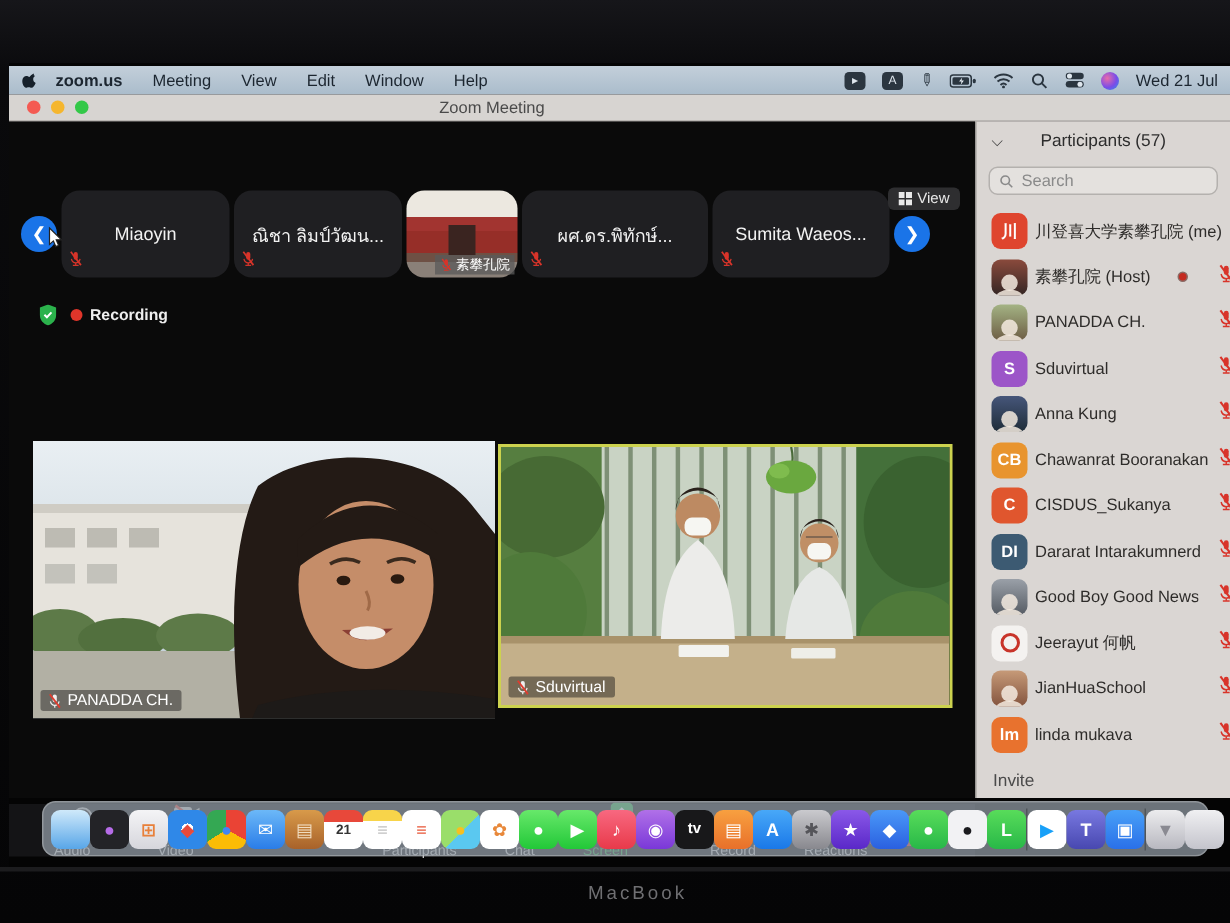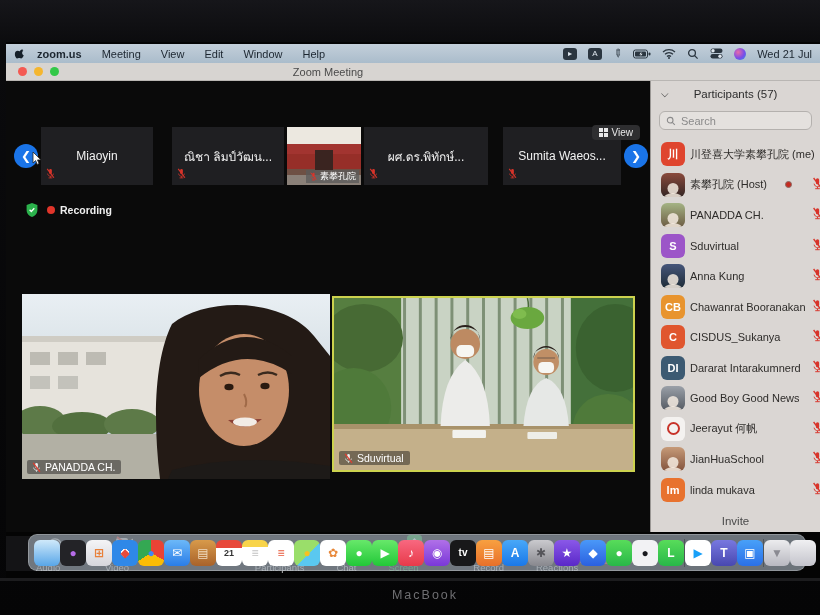--- a/index.html
+++ b/index.html
@@ -26,21 +26,21 @@
   .light { width:9px; height:9px; border-radius:50%; }
   #win-title { position:absolute; left:0; right:170px; text-align:center; font-size:11px; color:#4a4a4a; }
 
   
   #main { position:absolute; left:0; top:39px; width:644px; height:451px; background:#0a0a0a; }
 
   
   #strip { position:absolute; left:8px; top:46px; height:58px; display:flex; align-items:stretch; gap:3px; }
   .arrow-btn { align-self:center; width:24px; height:24px; border-radius:50%; background:#1a74e8;
     color:#fff; display:flex; align-items:center; justify-content:center; font-size:12px; flex:0 0 auto; }
-  .tile { position:relative; background:#1f1f22; border-radius:0; display:flex; align-items:center; justify-content:center; }
+  .tile { position:relative; background:#1f1f22; border-radius:12px; display:flex; align-items:center; justify-content:center; }
   .tile-name { color:#f2f2f2; font-size:12px; white-space:nowrap; overflow:hidden; max-width:95%; }
   .tile-mic { position:absolute; left:4px; bottom:2px; }
   .tile.photo { background:linear-gradient(180deg,#ece8e0 0 30%,#a23430 30% 46%,#962e28 46% 72%,#6e5044 72% 82%,#8a8078 82%); }
   .tile.photo .door { position:absolute; left:38%; top:40%; width:24%; height:34%; background:#3a2420; }
   .photo-label { position:absolute; right:2px; bottom:2px; background:rgba(90,90,90,.75); color:#fff;
     font-size:9px; padding:0 3px; display:flex; align-items:center; gap:2px; white-space:nowrap; }
   #view-btn { position:absolute; right:10px; top:44px; background:#2e2e30; border-radius:4px; color:#e8e8e8;
     font-size:10px; padding:2px 7px; display:flex; align-items:center; gap:4px; }
   #cursor { position:absolute; left:26px; top:70px; }
 
@@ -88,21 +88,21 @@
   .avatar { width:24px; height:24px; border-radius:6px; flex:0 0 auto; display:flex; align-items:center;
     justify-content:center; color:#fff; font-size:11px; font-weight:bold; position:relative; overflow:hidden; }
   .avatar .head { position:absolute; left:50%; top:42%; width:11px; height:11px; border-radius:50%;
     background:rgba(245,235,225,.85); transform:translateX(-50%); }
   .avatar .head::after { content:""; position:absolute; left:-4px; top:10px; width:19px; height:12px;
     border-radius:50% 50% 0 0; background:rgba(245,235,225,.85); }
   .avatar .ring { width:13px; height:13px; border:2.5px solid #c8342a; border-radius:50%; }
   .p-name { margin-left:5px; font-size:11px; color:#2e2c2a; white-space:nowrap; overflow:hidden; }
   .p-mic { position:absolute; right:-4px; top:50%; transform:translateY(-50%); }
   .p-dot { position:absolute; right:28px; width:7px; height:7px; border-radius:50%; background:#c42a20; border:1.5px solid #8a6a64; }
-  #invite { position:absolute; left:0; right:0; top:434px; text-align:center; font-size:11.5px; color:#4a4a4a; }
+  #invite { position:absolute; left:11px; right:0; top:434px; font-size:11.5px; color:#4a4a4a; }
 
   
   #dock { position:absolute; left:22px; top:492px; width:778px; height:37px;
     background:rgba(148,158,168,.72); border:1px solid rgba(255,255,255,.25); border-radius:9px;
     display:flex; align-items:center; justify-content:space-between; padding:0 5px; }
   .dock-icon { width:26px; height:26px; border-radius:6px; display:flex; align-items:center;
     justify-content:center; font-size:12px; font-weight:bold; flex:0 0 auto; }
   .dock-sep { width:1px; height:28px; background:rgba(30,30,30,.35); flex:0 0 auto; }
 
   #chin { position:absolute; left:0; bottom:0; width:100%; height:37px; text-align:center;margin-left:15px; }
@@ -183,21 +183,21 @@
         <div class="tile" style="width: 112px;">
             <span class="tile-name">Miaoyin</span>
             <span class="tile-mic"><svg width="11" height="11" viewBox="0 0 16 16">
                 <rect x="6" y="1.5" width="4" height="7.5" rx="2" fill="#d8342a"></rect>
                 <path d="M3.8 8.2c.5 2.4 2.2 3.8 4.2 3.8s3.7-1.4 4.2-3.8" fill="none" stroke="#d8342a" stroke-width="1.2"></path>
                 <line x1="8" y1="12" x2="8" y2="14.2" stroke="#d8342a" stroke-width="1.2"></line>
                 <line x1="5.2" y1="14.4" x2="10.8" y2="14.4" stroke="#d8342a" stroke-width="1.2"></line>
                 <line x1="3.2" y1="1.2" x2="13" y2="14.2" stroke="#d8342a" stroke-width="1.7"></line>
               </svg></span>
           </div>
-          <div class="tile" style="width: 112px; margin-left: 16px;">
+          <div class="tile" style="width: 112px;">
             <span class="tile-name">ณิชา ลิมป์วัฒน...</span>
             <span class="tile-mic"><svg width="11" height="11" viewBox="0 0 16 16">
                 <rect x="6" y="1.5" width="4" height="7.5" rx="2" fill="#d8342a"></rect>
                 <path d="M3.8 8.2c.5 2.4 2.2 3.8 4.2 3.8s3.7-1.4 4.2-3.8" fill="none" stroke="#d8342a" stroke-width="1.2"></path>
                 <line x1="8" y1="12" x2="8" y2="14.2" stroke="#d8342a" stroke-width="1.2"></line>
                 <line x1="5.2" y1="14.4" x2="10.8" y2="14.4" stroke="#d8342a" stroke-width="1.2"></line>
                 <line x1="3.2" y1="1.2" x2="13" y2="14.2" stroke="#d8342a" stroke-width="1.7"></line>
               </svg></span>
           </div>
           <div class="tile photo" style="width: 74px;">
@@ -216,21 +216,21 @@
           <div class="tile" style="width: 124px;">
             <span class="tile-name">ผศ.ดร.พิทักษ์...</span>
             <span class="tile-mic"><svg width="11" height="11" viewBox="0 0 16 16">
                 <rect x="6" y="1.5" width="4" height="7.5" rx="2" fill="#d8342a"></rect>
                 <path d="M3.8 8.2c.5 2.4 2.2 3.8 4.2 3.8s3.7-1.4 4.2-3.8" fill="none" stroke="#d8342a" stroke-width="1.2"></path>
                 <line x1="8" y1="12" x2="8" y2="14.2" stroke="#d8342a" stroke-width="1.2"></line>
                 <line x1="5.2" y1="14.4" x2="10.8" y2="14.4" stroke="#d8342a" stroke-width="1.2"></line>
                 <line x1="3.2" y1="1.2" x2="13" y2="14.2" stroke="#d8342a" stroke-width="1.7"></line>
               </svg></span>
           </div>
-          <div class="tile" style="width: 118px; margin-left: 12px;">
+          <div class="tile" style="width: 118px;">
             <span class="tile-name">Sumita Waeos...</span>
             <span class="tile-mic"><svg width="11" height="11" viewBox="0 0 16 16">
                 <rect x="6" y="1.5" width="4" height="7.5" rx="2" fill="#d8342a"></rect>
                 <path d="M3.8 8.2c.5 2.4 2.2 3.8 4.2 3.8s3.7-1.4 4.2-3.8" fill="none" stroke="#d8342a" stroke-width="1.2"></path>
                 <line x1="8" y1="12" x2="8" y2="14.2" stroke="#d8342a" stroke-width="1.2"></line>
                 <line x1="5.2" y1="14.4" x2="10.8" y2="14.4" stroke="#d8342a" stroke-width="1.2"></line>
                 <line x1="3.2" y1="1.2" x2="13" y2="14.2" stroke="#d8342a" stroke-width="1.7"></line>
               </svg></span>
           </div>
           <div class="arrow-btn" id="next-arrow">❯</div>

